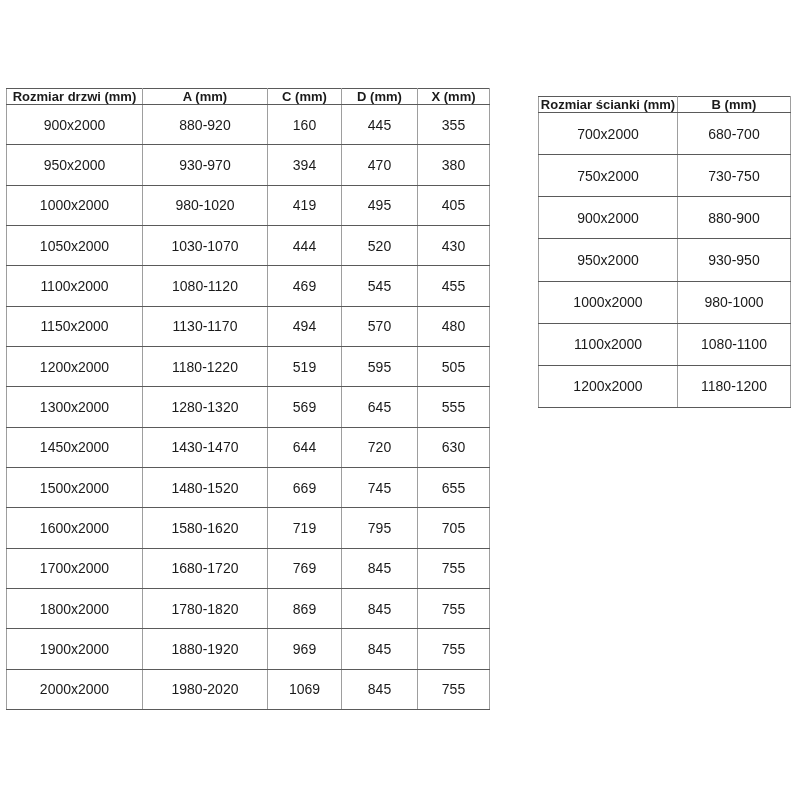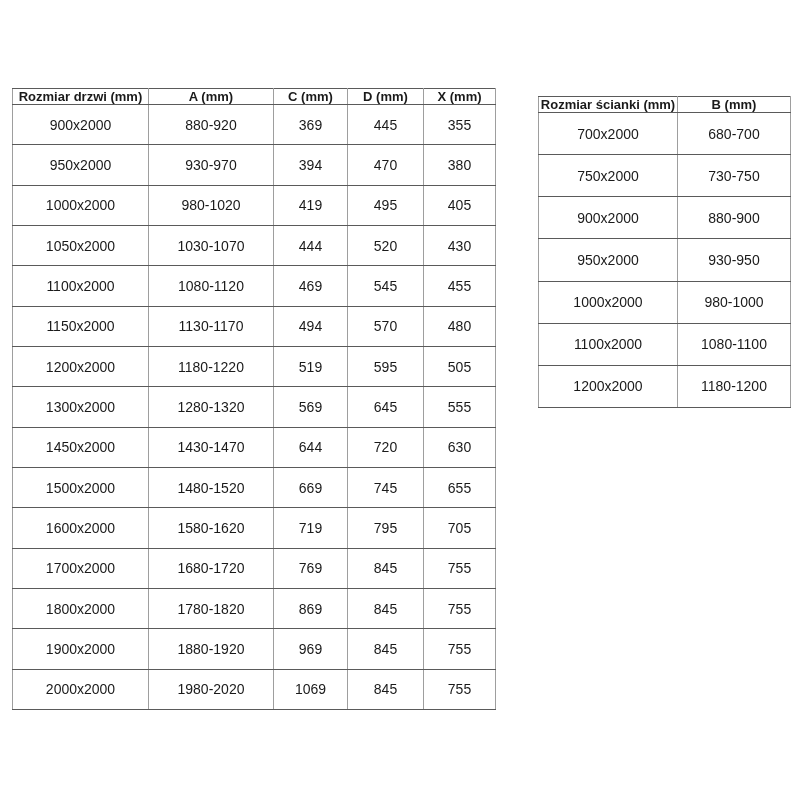--- a/index.html
+++ b/index.html
@@ -40,21 +40,21 @@
   }
   table.spec-table th {
     font-size: 13px;
     font-weight: bold;
   }
   table.spec-table td {
     font-size: 14px;
     font-weight: normal;
   }
   #door-table {
-    left: 12px;
+    left: 6px;
     top: 88px;
     width: 483px;
     height: 622px;
   }
   #wall-table {
     left: 538px;
     top: 96px;
     width: 252px;
     height: 312px;
   }
@@ -77,21 +77,21 @@
           <th>A (mm)</th>
           <th>C (mm)</th>
           <th>D (mm)</th>
           <th>X (mm)</th>
         </tr>
       </thead>
     <tbody>
         <tr>
           <td>900x2000</td>
           <td>880-920</td>
-          <td>369</td>
+          <td>160</td>
           <td>445</td>
           <td>355</td>
         </tr>
         <tr>
           <td>950x2000</td>
           <td>930-970</td>
           <td>394</td>
           <td>470</td>
           <td>380</td>
         </tr>

